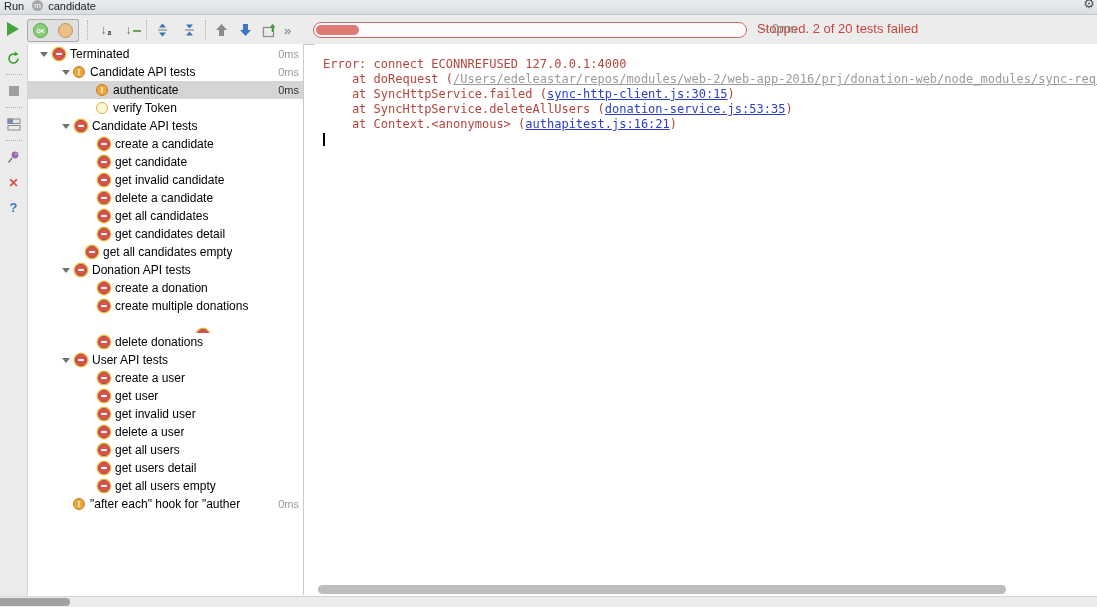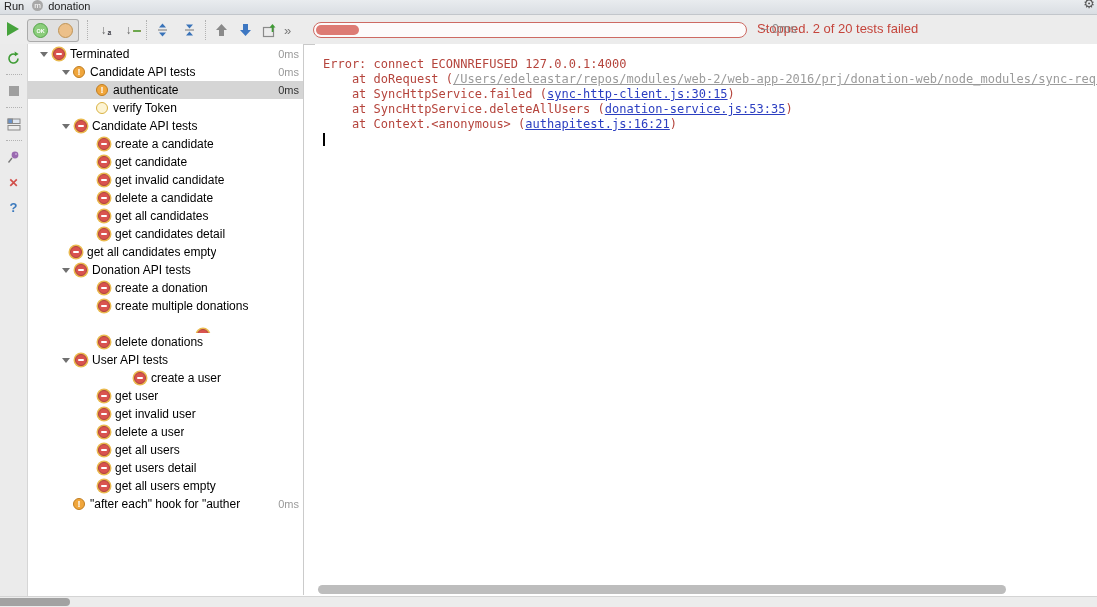--- a/index.html
+++ b/index.html
@@ -109,21 +109,21 @@
   svg{display:block;}
 </style>
 </head>
 <body>
 
 <div id="app">
 
   <div class="titlebar">
     <span class="run-label">Run</span>
     <span class="mocha-badge">m</span>
-    <span>donation</span>
+    <span>candidate</span>
     <span class="gear">⚙</span>
   </div>
 
   <div class="toolbar">
     <div class="play-btn"></div>
 
     <div class="toggle t1">
       <span class="ok-circle">OK</span>
     </div>
     <div class="toggle t2">
@@ -295,21 +295,21 @@
         <span class="ticon icon-terminated"></span>
         <span class="tlabel">get all candidates</span>
         <span class="ttime"></span>
       </div>
       <div class="tree-row" style="padding-left: 54px;">
         <span class="expander hidden"></span>
         <span class="ticon icon-terminated"></span>
         <span class="tlabel">get candidates detail</span>
         <span class="ttime"></span>
       </div>
-      <div class="tree-row" style="padding-left: 26px;">
+      <div class="tree-row" style="padding-left: 42px;">
         <span class="expander hidden"></span>
         <span class="ticon icon-terminated"></span>
         <span class="tlabel">get all candidates empty</span>
         <span class="ttime"></span>
       </div>
       <div class="tree-row" style="padding-left: 31px;">
         <span class="expander"></span>
         <span class="ticon icon-terminated"></span>
         <span class="tlabel">Donation API tests</span>
         <span class="ttime"></span>
@@ -337,21 +337,21 @@
         <span class="ticon icon-terminated"></span>
         <span class="tlabel">delete donations</span>
         <span class="ttime"></span>
       </div>
       <div class="tree-row" style="padding-left: 31px;">
         <span class="expander"></span>
         <span class="ticon icon-terminated"></span>
         <span class="tlabel">User API tests</span>
         <span class="ttime"></span>
       </div>
-      <div class="tree-row" style="padding-left: 54px; margin-left: 36px;">
+      <div class="tree-row" style="padding-left: 54px;">
         <span class="expander hidden"></span>
         <span class="ticon icon-terminated"></span>
         <span class="tlabel">create a user</span>
         <span class="ttime"></span>
       </div>
       <div class="tree-row" style="padding-left: 54px;">
         <span class="expander hidden"></span>
         <span class="ticon icon-terminated"></span>
         <span class="tlabel">get user</span>
         <span class="ttime"></span>

